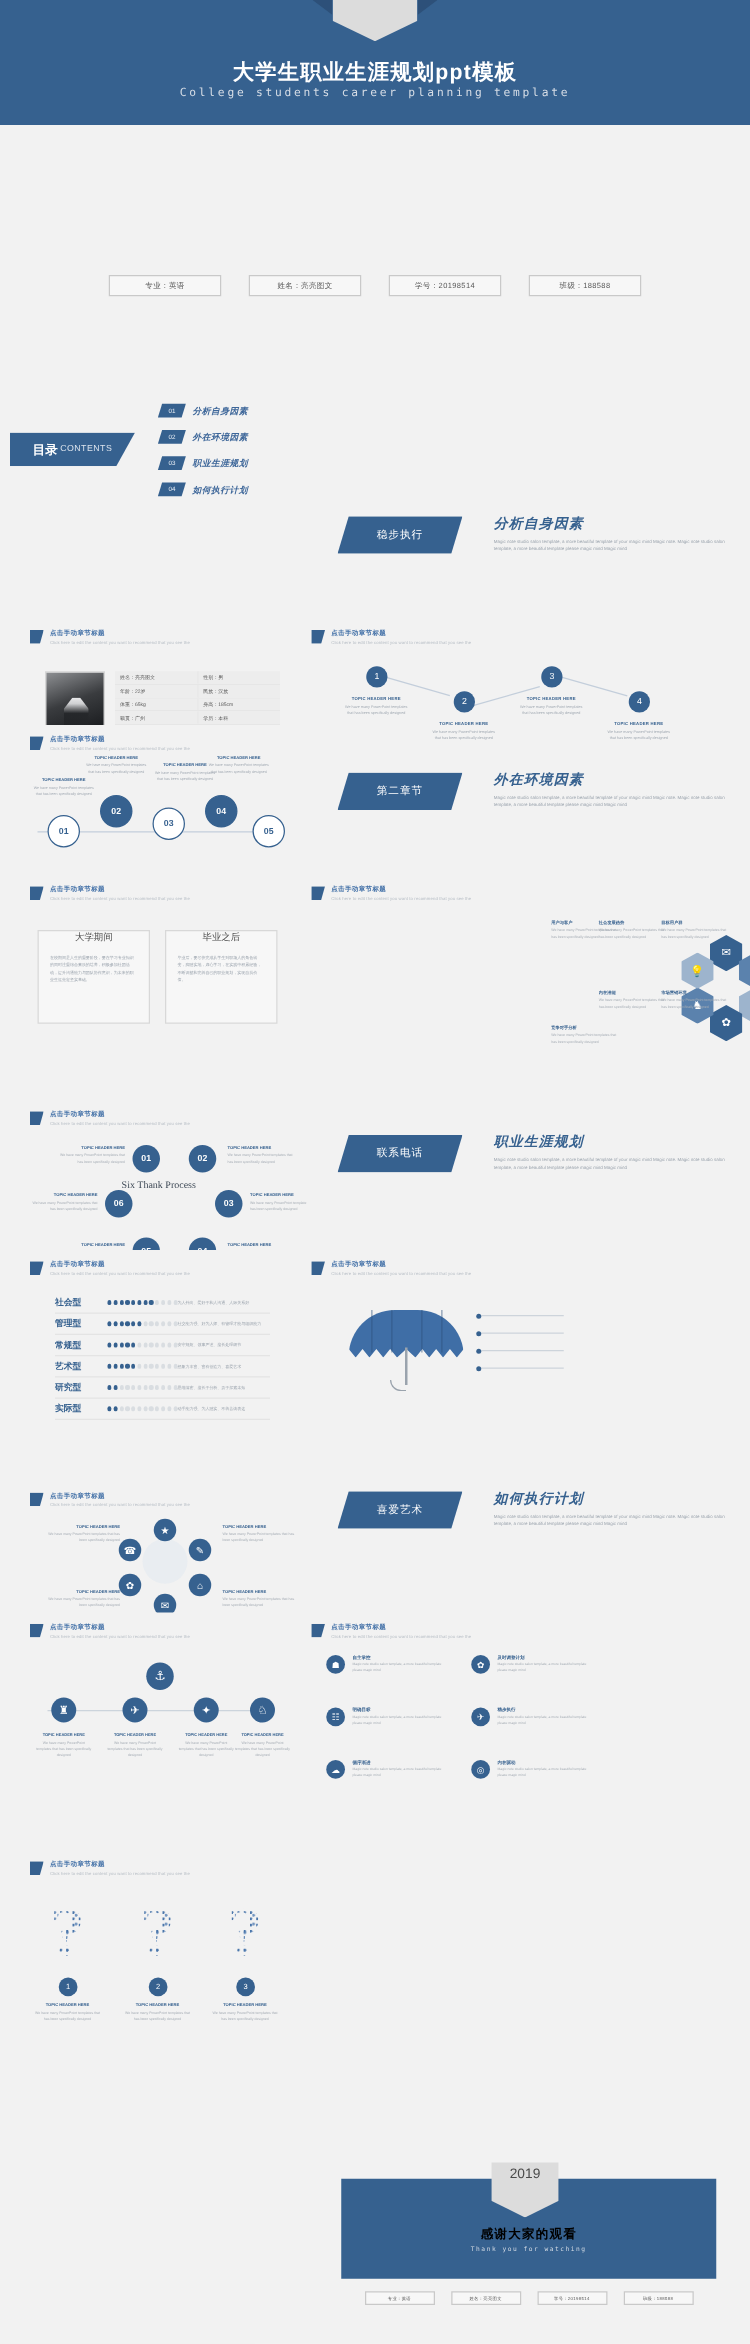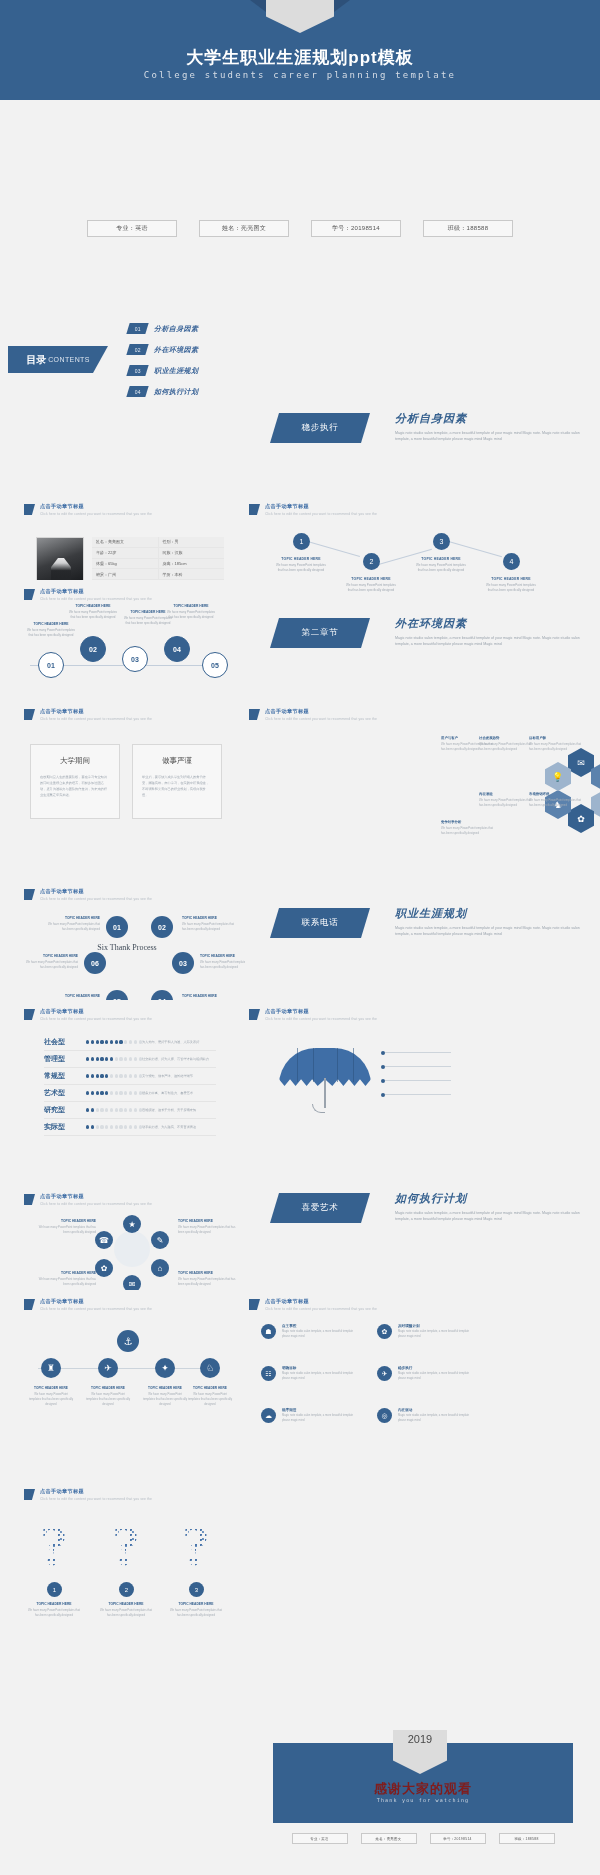--- a/index.html
+++ b/index.html
@@ -114,21 +114,21 @@
         font-size:7px; font-weight:bold;
         display:flex; align-items:center; justify-content:center; }
   .c5.fill { background:#36618f; color:#fff; border-color:#36618f; }
   .c5-cap { position:absolute; width:52px; text-align:center; }
   .c5-cap .h { color:#36618f; font-size:3.3px; font-weight:bold; }
   .c5-cap .p { color:#a2aab3; font-size:2.9px; line-height:1.7; margin-top:2px; }
 
   
   .box2 { position:absolute; width:90px; height:75px; border:1px solid #d8d8d8;
           background:#f7f7f7; }
-  .box2 .bt { text-align:center; color:#4a4a4a; font-size:7.5px; margin-top:11px; }
+  .box2 .bt { text-align:center; color:#4a4a4a; font-size:7.5px; }
   .box2 .bp { color:#9aa3ad; font-size:3.2px; line-height:1.85; margin:9px 9px 0; }
 
   
   .hexwrap { position:absolute; left:300px; top:48px; width:72px; height:74px; }
   .hx { position:absolute; width:26px; height:29px; background:#36618f;
         clip-path:polygon(50% 0,100% 25%,100% 75%,50% 100%,0 75%,0 25%);
         display:flex; align-items:center; justify-content:center;
         color:#fff; font-size:9px; }
   .hx.light { background:#5b82ad; }
   .hx.pale  { background:#9db4cd; }
@@ -220,21 +220,21 @@
   .qm-cap .p { color:#a7aeb6; font-size:2.8px; line-height:1.7; margin-top:2px; }
 
   
   .thanks-bg { position:absolute; left:28px; top:13px; width:300px; height:80px;
                background:#36618f; }
   .thanks-banner { position:absolute; left:148px; top:-4px; width:54px; height:48px;
                    background:#dcdcdc; clip-path:polygon(0 0,100% 0,100% 72%,50% 100%,0 72%);
                    display:flex; justify-content:center; align-items:flex-start;
                    color:#4a4a4a; font-size:11px; padding-top:7px; }
   .thanks-t { position:absolute; left:28px; top:50px; width:300px; text-align:center;
-              color:#7f1d1d; font-size:13px; font-weight:bold; letter-spacing:1px; }
+              color:#000000; font-size:10px; font-weight:bold; letter-spacing:1px; }
   .thanks-s { position:absolute; left:28px; top:67px; width:300px; text-align:center;
               color:#d2dae4; font-size:5px; letter-spacing:1.2px;
               font-family:"DejaVu Sans Mono","Liberation Mono",monospace; }
   .thanks-chips { position:absolute; left:28px; top:103px; width:300px;
                   display:flex; justify-content:center; gap:13px; }
   .thanks-chips .chip { width:56px; height:11px; font-size:3.4px; }
 </style>
 </head>
 <body>
 
@@ -418,21 +418,21 @@
       <div class="sh-txt">
         <div class="t">点击手动章节标题</div>
         <div class="s">Click here to edit the content you want to recommend that you see the</div>
       </div>
     </div>
     <div class="box2" style="left:20px; top:44px">
       <div class="bt">大学期间</div>
       <div class="bp">在校期间是人生的重要阶段，要在学习专业知识的同时注重综合素质的培养，积极参加社团活动，提升沟通能力与团队协作意识，为未来的职业生涯奠定坚实基础。</div>
     </div>
     <div class="box2" style="left:122px; top:44px">
-      <div class="bt">做事严谨</div>
+      <div class="bt">毕业之后</div>
       <div class="bp">毕业后，要尽快完成从学生到职场人的角色转变，脚踏实地，虚心学习，在实践中积累经验，不断调整和完善自己的职业规划，实现自我价值。</div>
     </div>
   </div>
 
   <div class="slide half" style="left:245px; top:700px; width:355px">
     <div class="sh" style="left:4px">
       <div class="sh-mark"></div>
       <div class="sh-txt">
         <div class="t">点击手动章节标题</div>
         <div class="s">Click here to edit the content you want to recommend that you see the</div>

